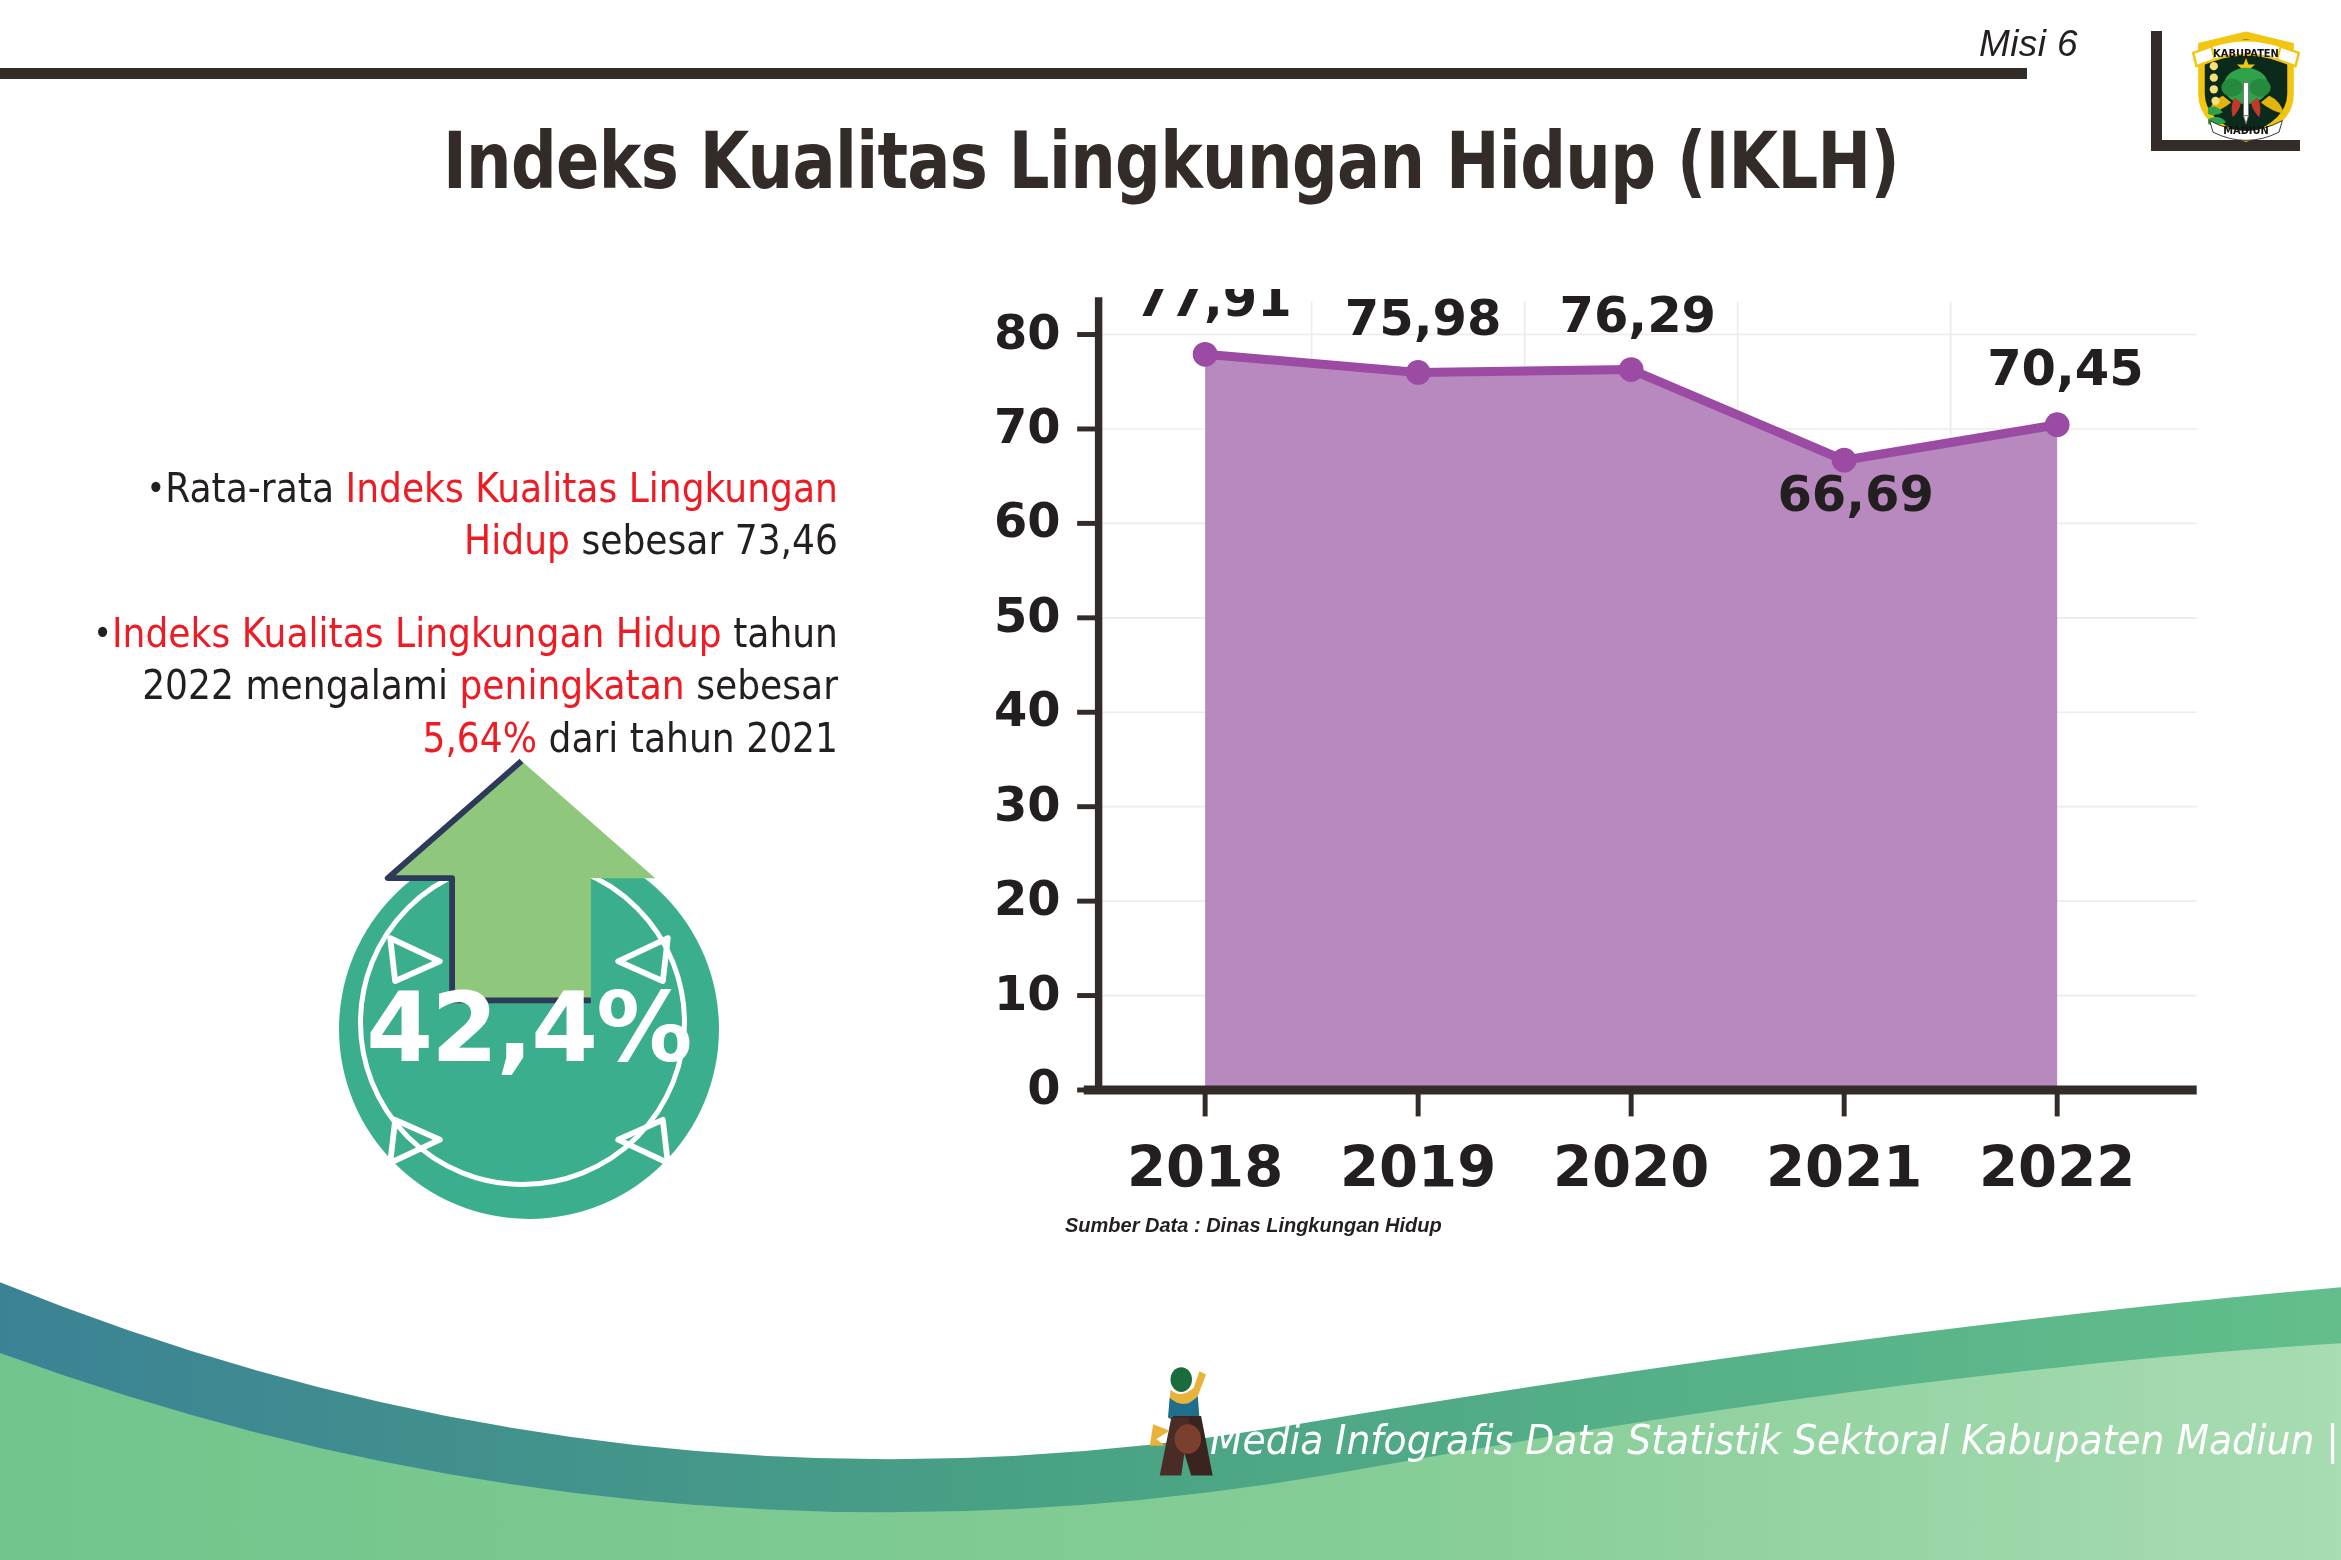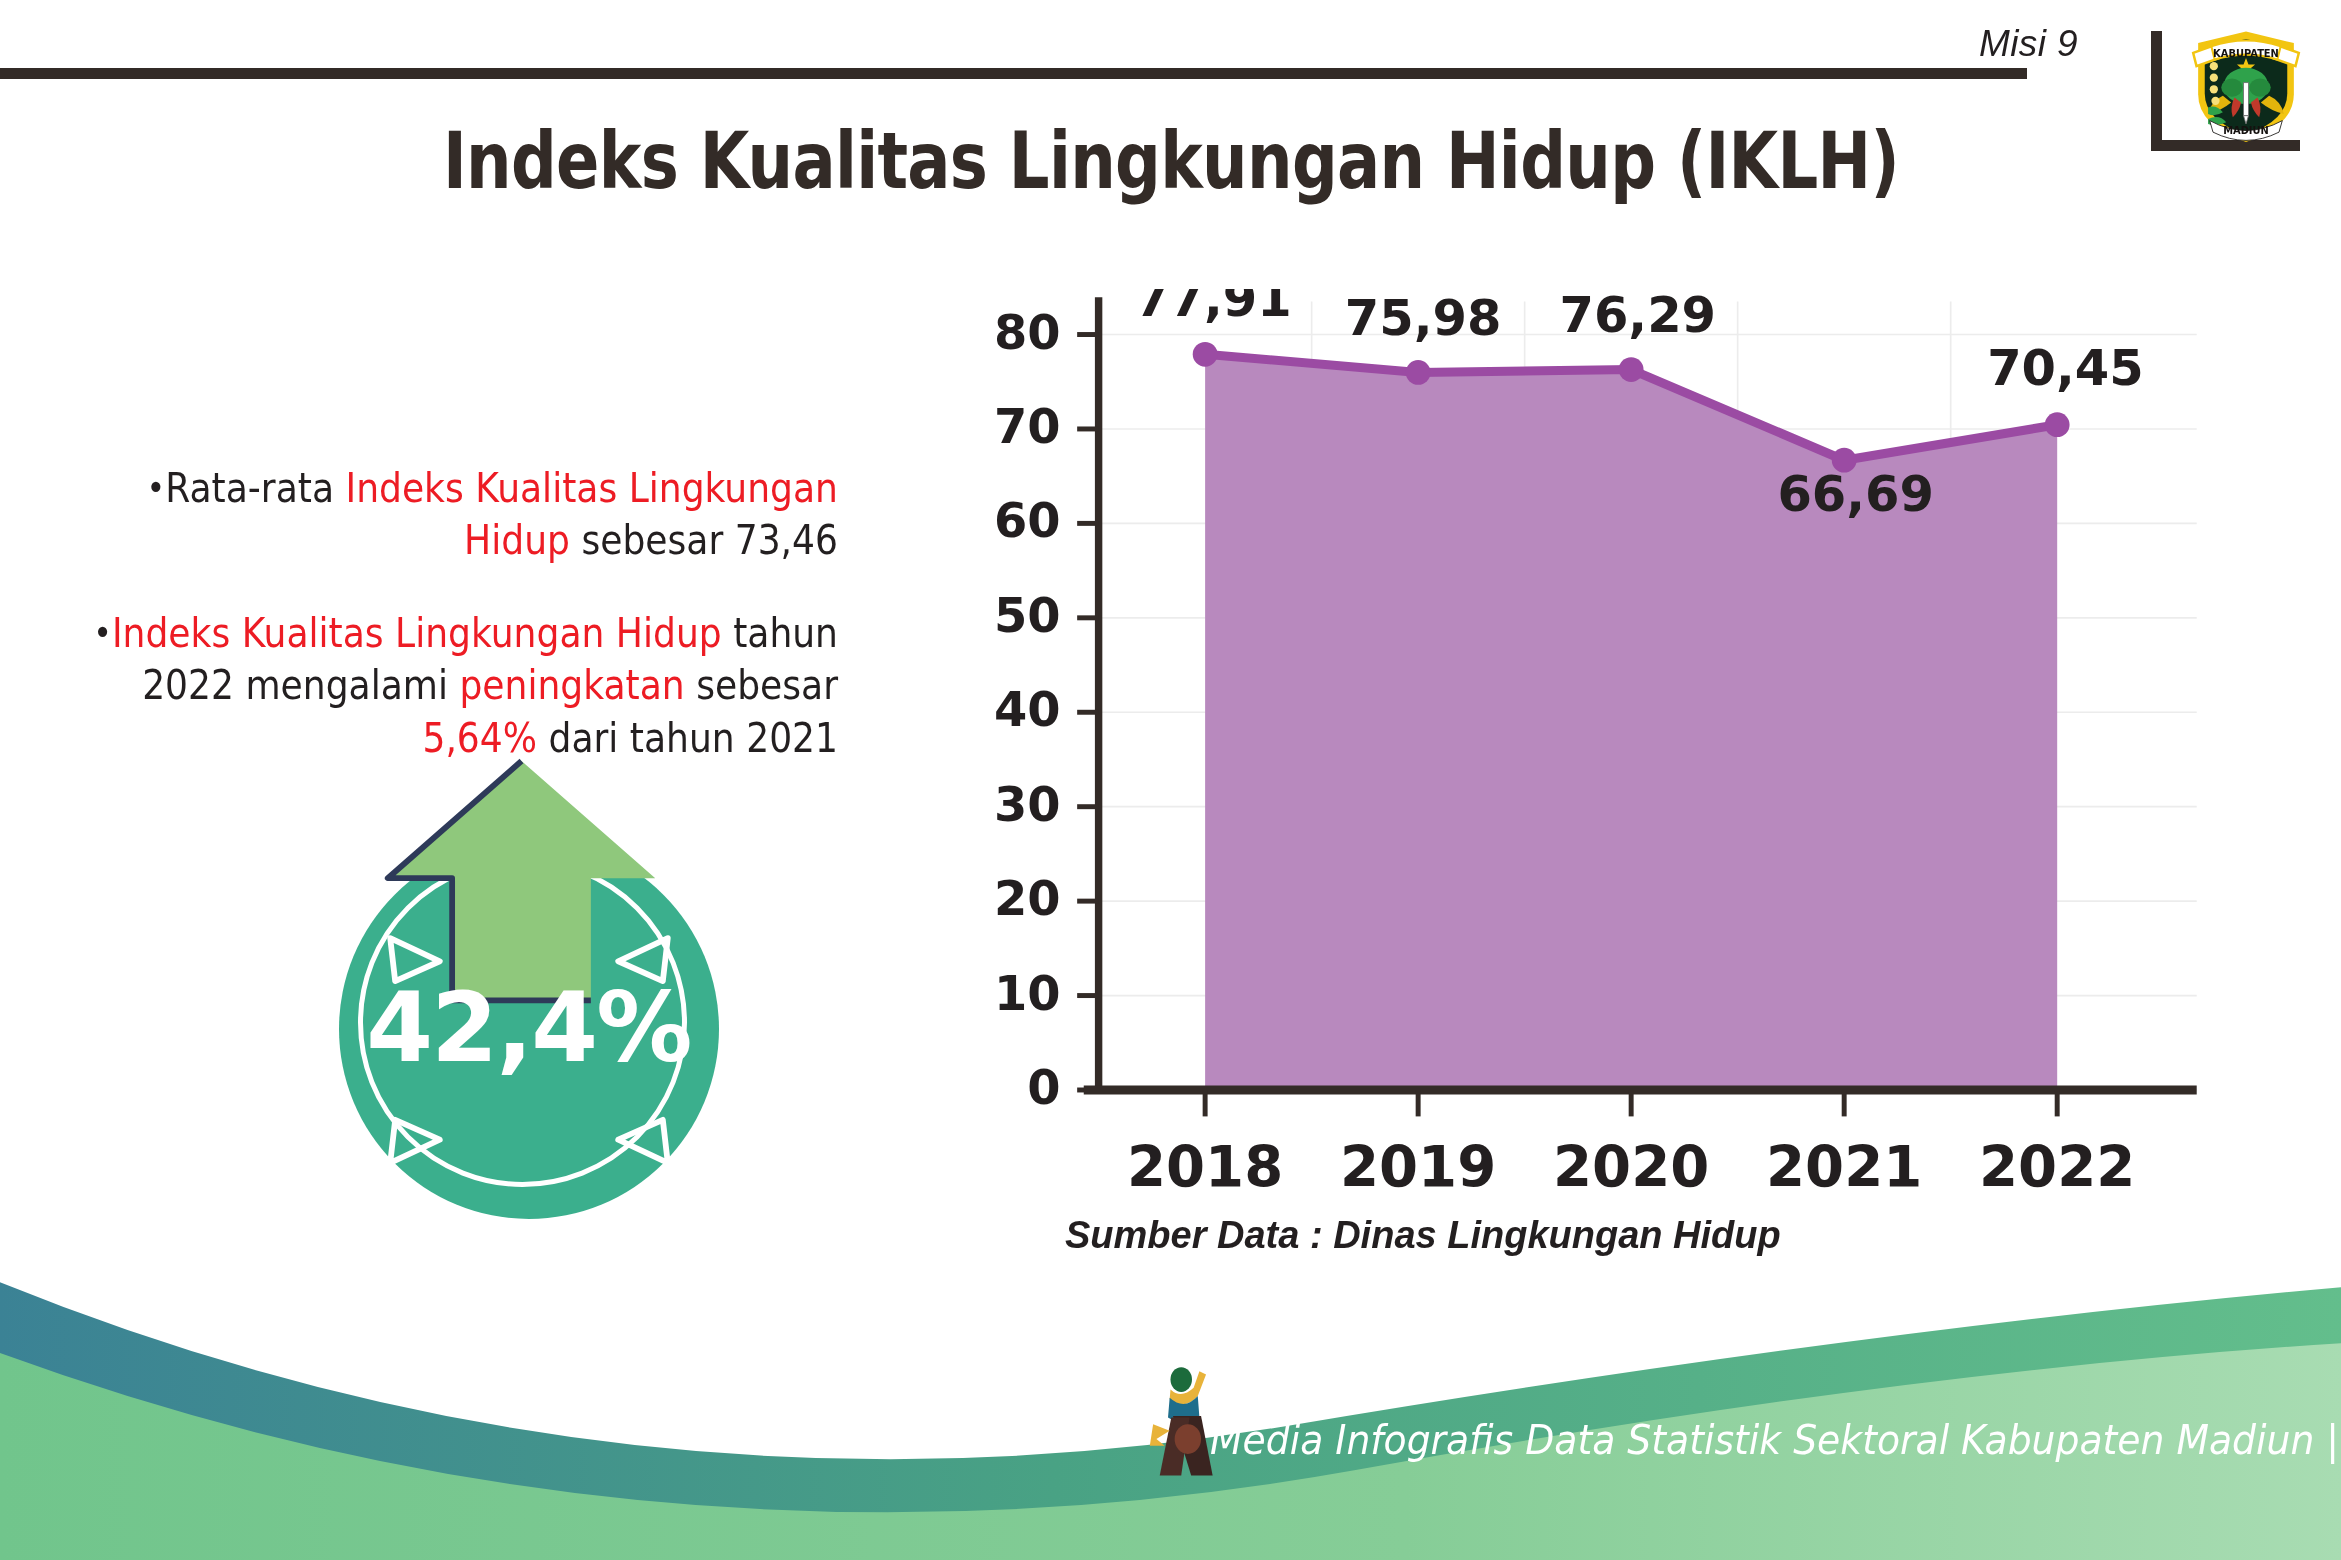--- a/index.html
+++ b/index.html
@@ -158,21 +158,21 @@
     width: 1288px;
     height: 991px;
   }
   .chart-source {
     position: absolute;
     left: 1065px;
     top: 1214px;
     font-family: "Liberation Sans", sans-serif;
     font-weight: bold;
     font-style: italic;
-    font-size: 38px;
+    font-size: 20px;
     color: #231F20;
     white-space: nowrap;
   }
   .ytick-label, .xtick-label, .pt-label {
     font-family: "DejaVu Sans", sans-serif;
     font-weight: bold;
     fill: #231F20;
   }
 
   
@@ -203,21 +203,21 @@
     height: 124px;
   }
 </style>
 </head>
 <body>
 
 <div id="page">
 
   <div class="top-rule"></div>
 
-  <div class="misi-label">Misi 9</div>
+  <div class="misi-label">Misi 6</div>
 
   <div class="corner-bracket">
     <div class="vbar"></div>
     <div class="hbar"></div>
   </div>
 
   <svg class="crest" viewBox="0 0 160 160">
     <path d="M22 34 L80 20 L138 34 L138 96 Q138 134 80 154 Q22 134 22 96 Z" fill="#F2C511"></path>
     <path d="M30 41 L80 29 L130 41 L130 95 Q130 128 80 145 Q30 128 30 95 Z" fill="#0C2A1B"></path>
     <path d="M16 46 L44 36 L48 52 L20 62 Z" fill="#ffffff" stroke="#F2C511" stroke-width="3"></path>

